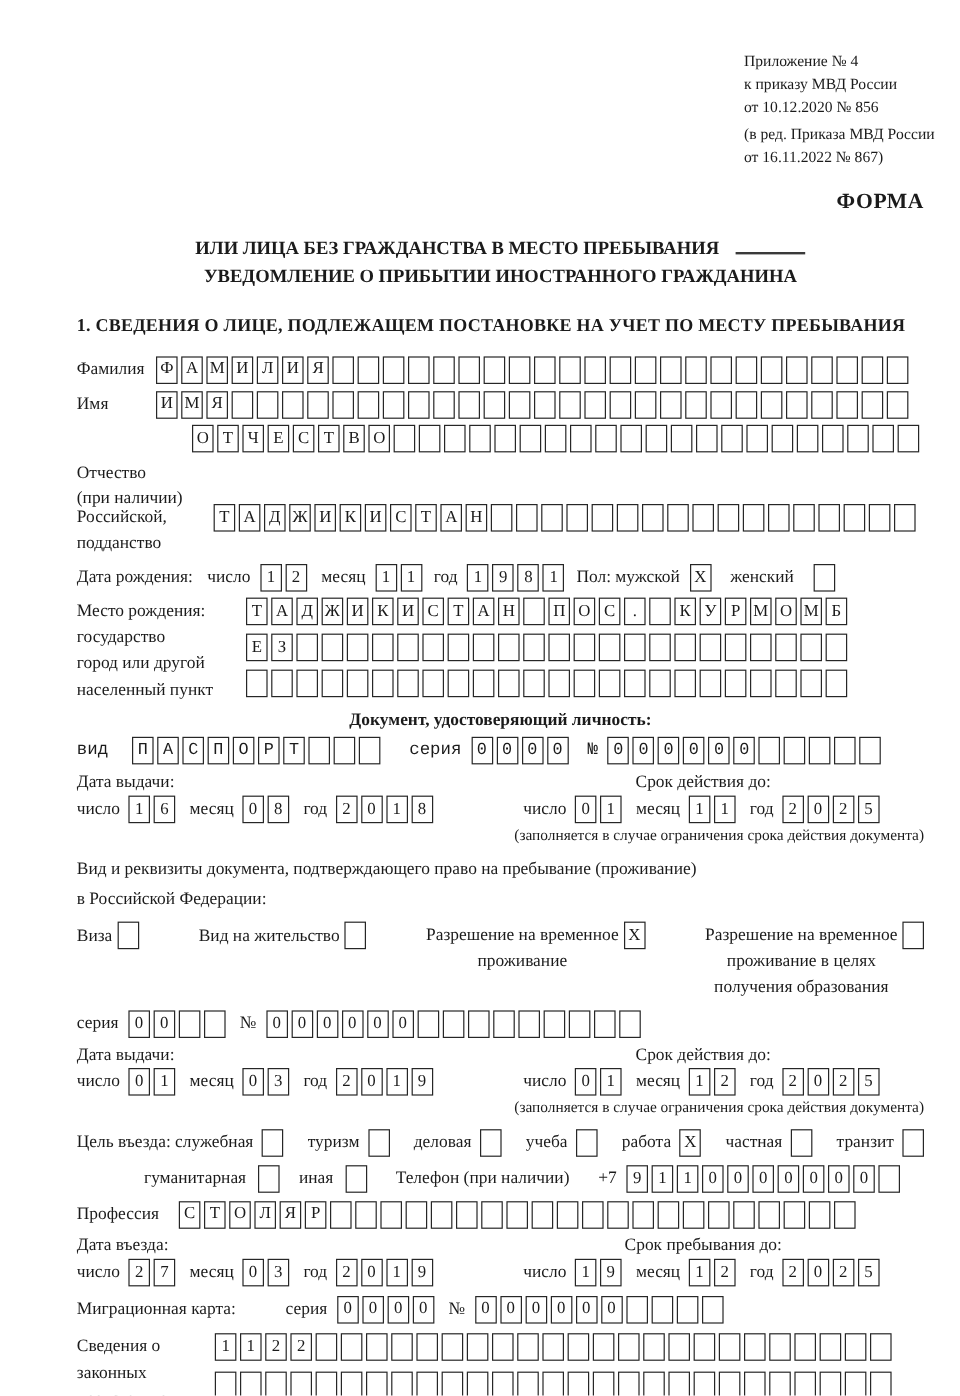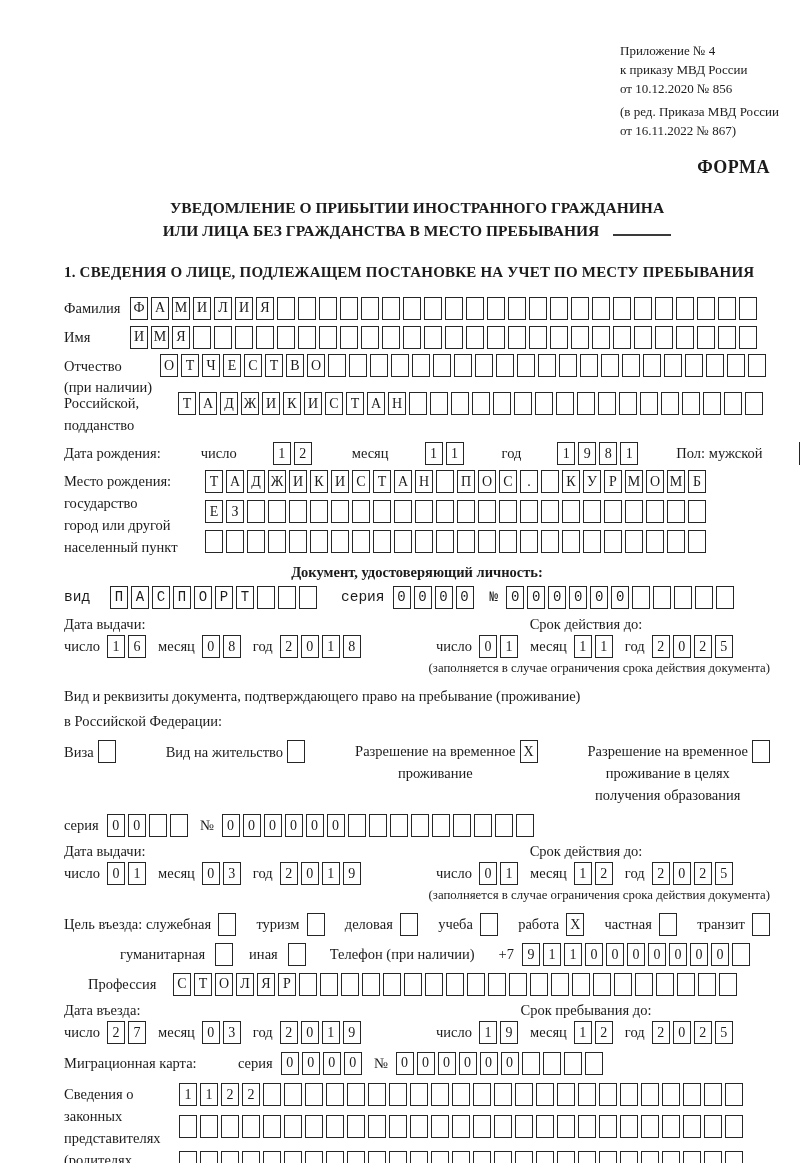--- a/index.html
+++ b/index.html
@@ -29,21 +29,21 @@
   .lbl { white-space:nowrap; }
   .boxes { display:inline-flex; gap:3px; flex-shrink:0; }
   .cell {
     width:18px; height:23px; border:1.5px solid #262626; background:#fff;
     display:inline-flex; align-items:center; justify-content:center;
     font-size:14px; line-height:1;
   }
   .ml8{margin-left:8px;} .ml10{margin-left:10px;} .ml12{margin-left:12px;}
   .ml16{margin-left:16px;} .ml24{margin-left:24px;} .mr8{margin-right:8px;}
 
-  .w66{width:66px;} .w75{width:75px;margin-left:24px;} .w96{width:96px;} .w114{width:114px;}
+  .w66{width:66px;} .w75{width:75px;} .w96{width:96px;margin-top:28px;} .w114{width:114px;}
   .w141{width:141px;} .w150{width:150px;} .w115{width:115px;} .w46{width:46px;}
 
   .multiline { line-height:22px; }
   .stack > .boxrow { margin-bottom:7px; }
   .stack > .boxrow:last-child { margin-bottom:0; }
 
   .center-head { text-align:center; font-weight:bold; font-size:14.5px; margin-top:6px; }
 
   .half-l { width:372px; flex-shrink:0; }
   .half-r { width:300px; text-align:center; flex-shrink:0; }
@@ -76,22 +76,22 @@
     <div>Приложение № 4</div>
     <div>к приказу МВД России</div>
     <div>от 10.12.2020 № 856</div>
     <div class="gap">(в ред. Приказа МВД России</div>
     <div>от 16.11.2022 № 867)</div>
   </div>
 
   <div class="forma">ФОРМА</div>
 
   <div class="title">
+    <div><span>ИЛИ ЛИЦА БЕЗ ГРАЖДАНСТВА В МЕСТО ПРЕБЫВАНИЯ</span><span class="blank-line"></span></div>
     <div>УВЕДОМЛЕНИЕ О ПРИБЫТИИ ИНОСТРАННОГО ГРАЖДАНИНА</div>
-    <div><span>ИЛИ ЛИЦА БЕЗ ГРАЖДАНСТВА В МЕСТО ПРЕБЫВАНИЯ</span><span class="blank-line"></span></div>
   </div>
 
   <div class="sec-heading">1. СВЕДЕНИЯ О ЛИЦЕ, ПОДЛЕЖАЩЕМ ПОСТАНОВКЕ НА УЧЕТ ПО МЕСТУ ПРЕБЫВАНИЯ</div>
 
   <div class="frow" style="margin-top:15px;">
     <div class="lblcol w66">Фамилия</div>
     <span class="boxes">
         <span class="cell">Ф</span>
         <span class="cell">А</span>
         <span class="cell">М</span>
@@ -227,21 +227,21 @@
         <span class="cell"></span>
         <span class="cell"></span>
         <span class="cell"></span>
         <span class="cell"></span>
         <span class="cell"></span>
         <span class="cell"></span>
         <span class="cell"></span>
       </span>
   </div>
 
-  <div class="frow" style="margin-top:6px;gap:28px;">
+  <div class="frow" style="margin-top:6px;">
     <span class="lbl">Дата рождения:</span>
     <span class="lbl ml12 mr8">число</span>
     <span class="boxes">
         <span class="cell">1</span>
         <span class="cell">2</span>
       </span>
     <span class="lbl ml12 mr8">месяц</span>
     <span class="boxes">
         <span class="cell">1</span>
         <span class="cell">1</span>

